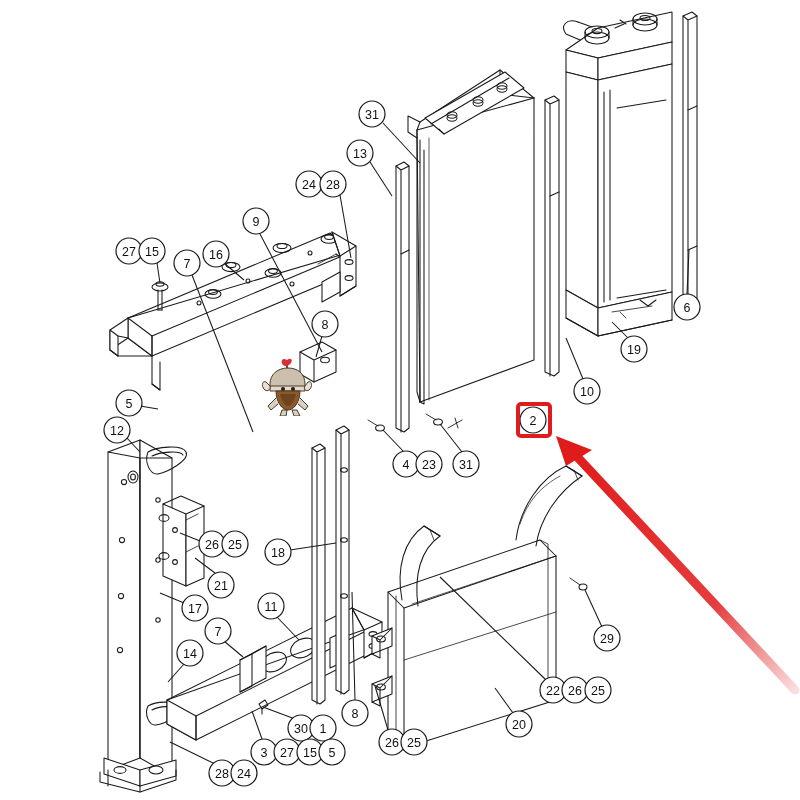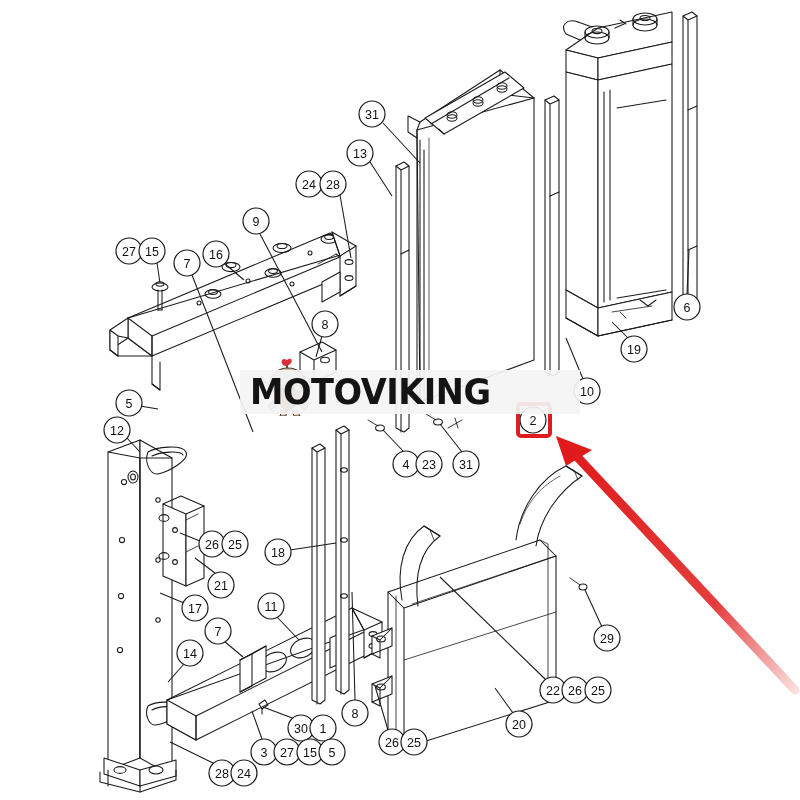--- a/index.html
+++ b/index.html
@@ -512,17 +512,14 @@
       <path d="M22,36 C24,44 27,48 30,48 C33,48 36,44 38,36 Z" fill="#6e4420"></path>
       <circle cx="25" cy="31" r="2" fill="#2b1d10"></circle>
       <circle cx="35" cy="31" r="2" fill="#2b1d10"></circle>
       <path d="M18,40 L10,48 L13,52 L20,46" fill="#d9cfc0" stroke="#4a3a28" stroke-width="1"></path>
       <path d="M42,40 L50,48 L47,52 L40,46" fill="#d9cfc0" stroke="#4a3a28" stroke-width="1"></path>
       <path d="M24,52 L22,58 L28,58 L29,52 Z" fill="#d9cfc0" stroke="#4a3a28" stroke-width="1"></path>
       <path d="M34,52 L36,58 L42,58 L39,52 Z" fill="#d9cfc0" stroke="#4a3a28" stroke-width="1"></path>
     </g>
   </svg>
 
-  <div class="wm">
-    <span class="wm-text">MOTOVIKING</span>
-  </div>
 
 </div>
 
 </body></html>

